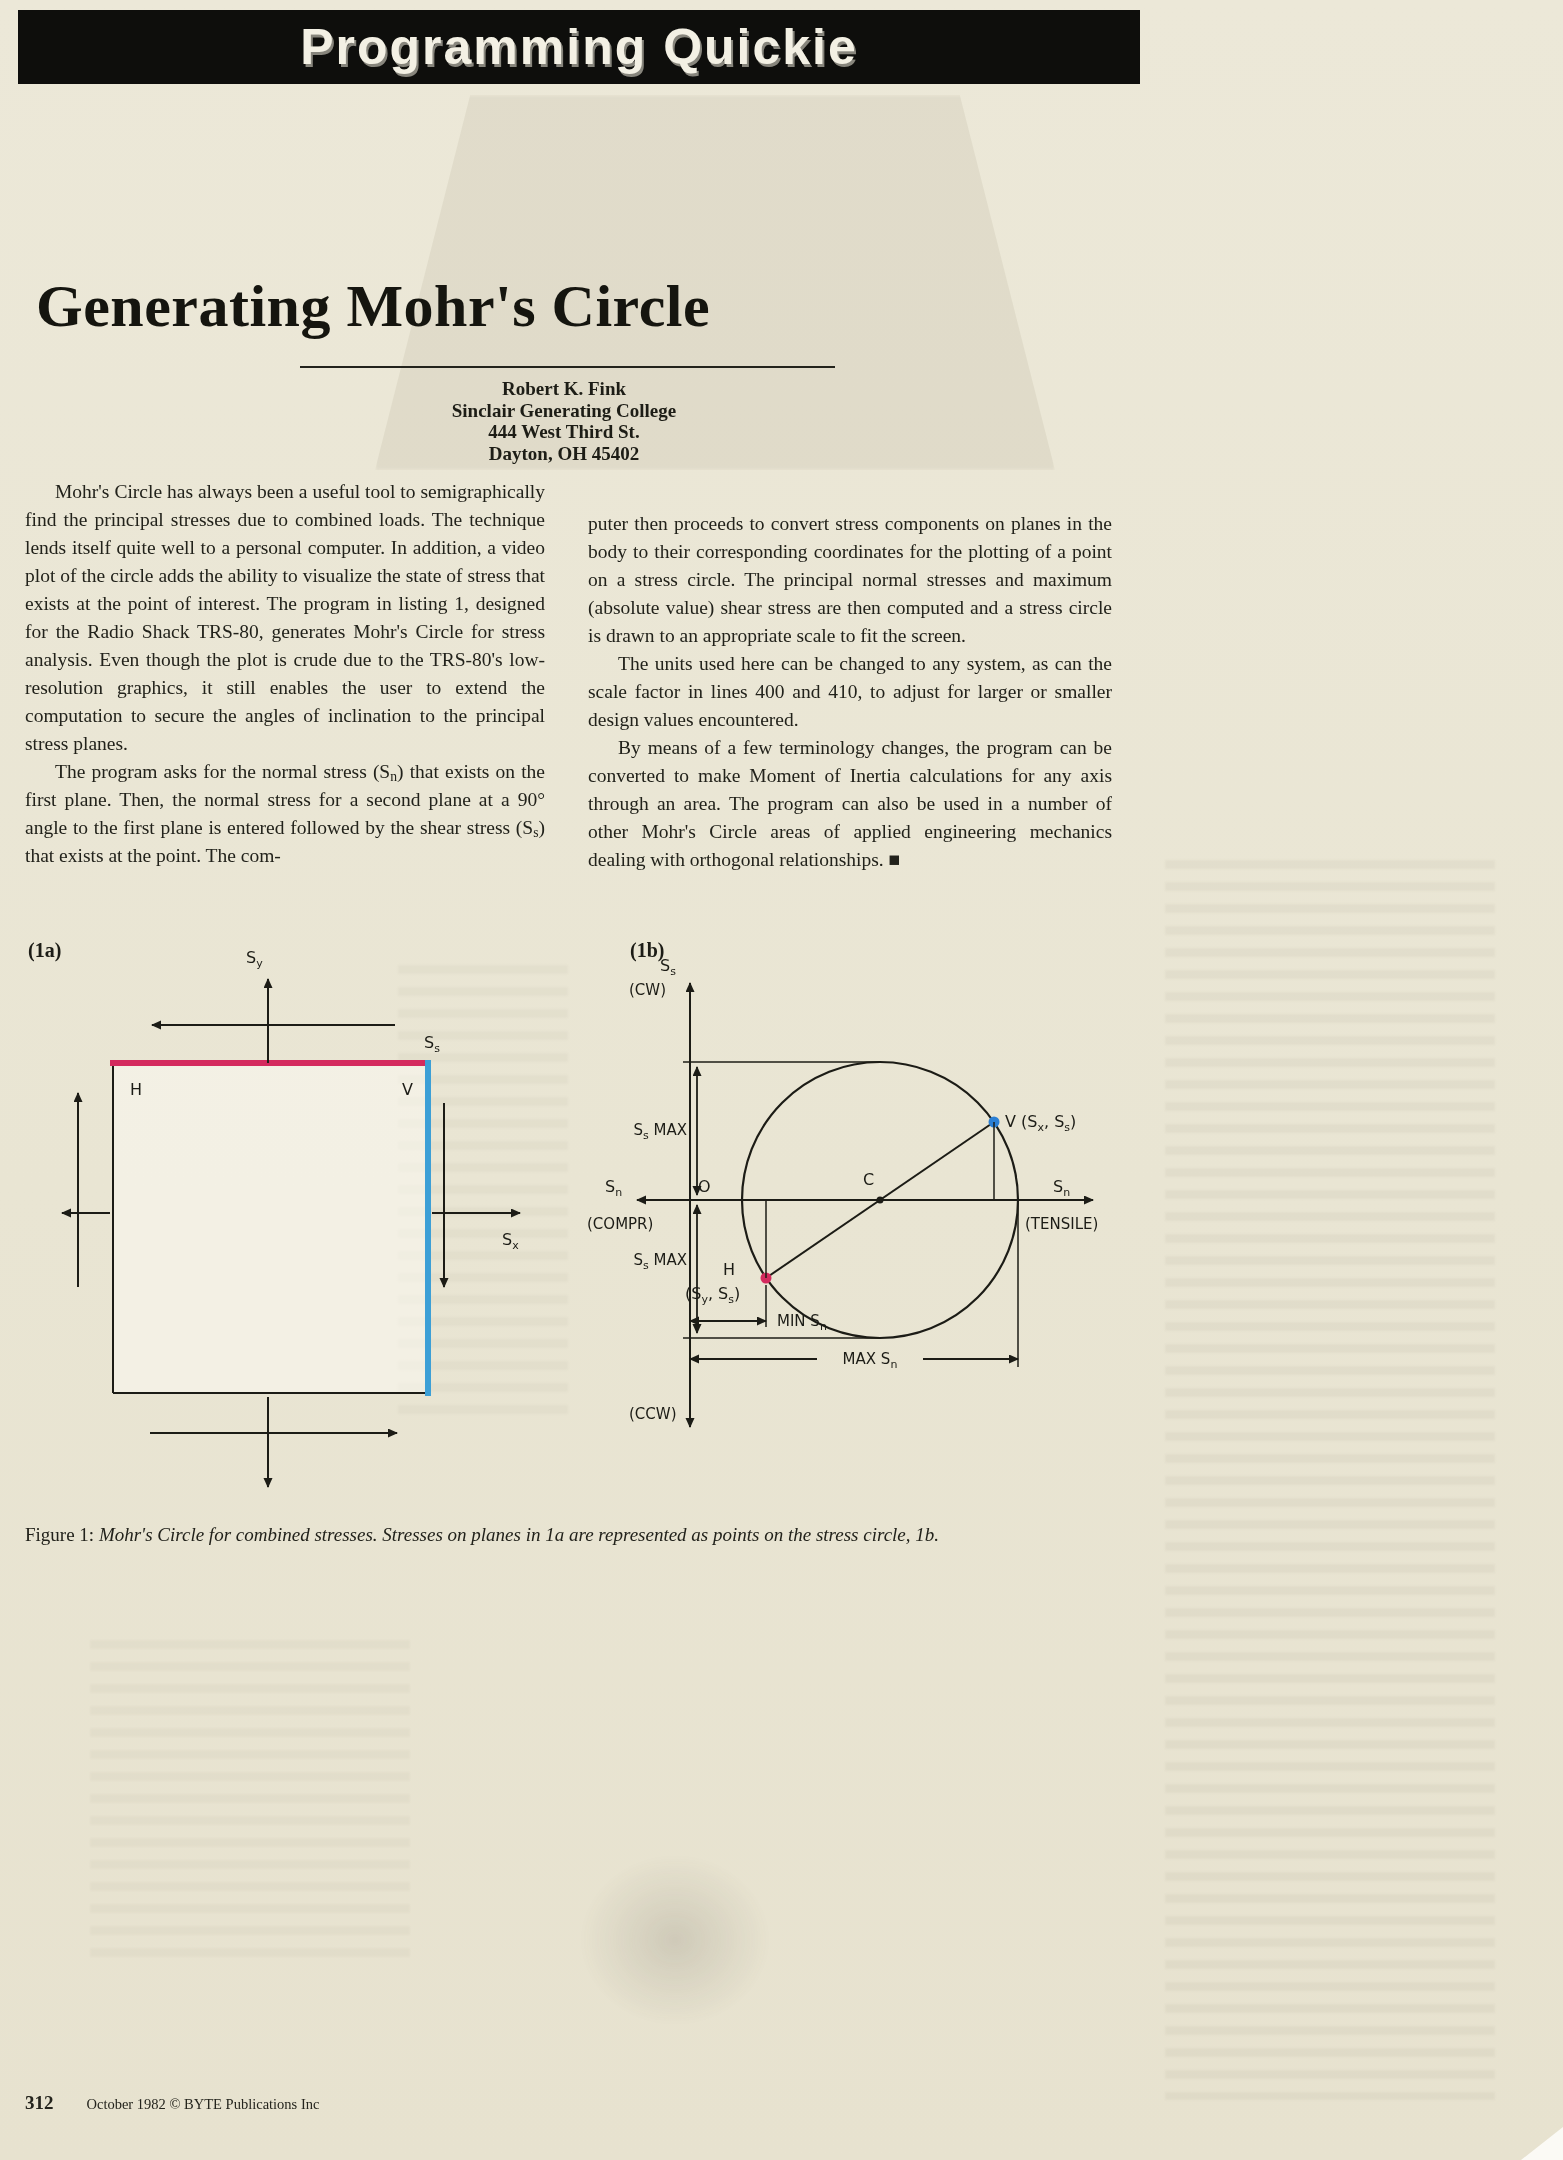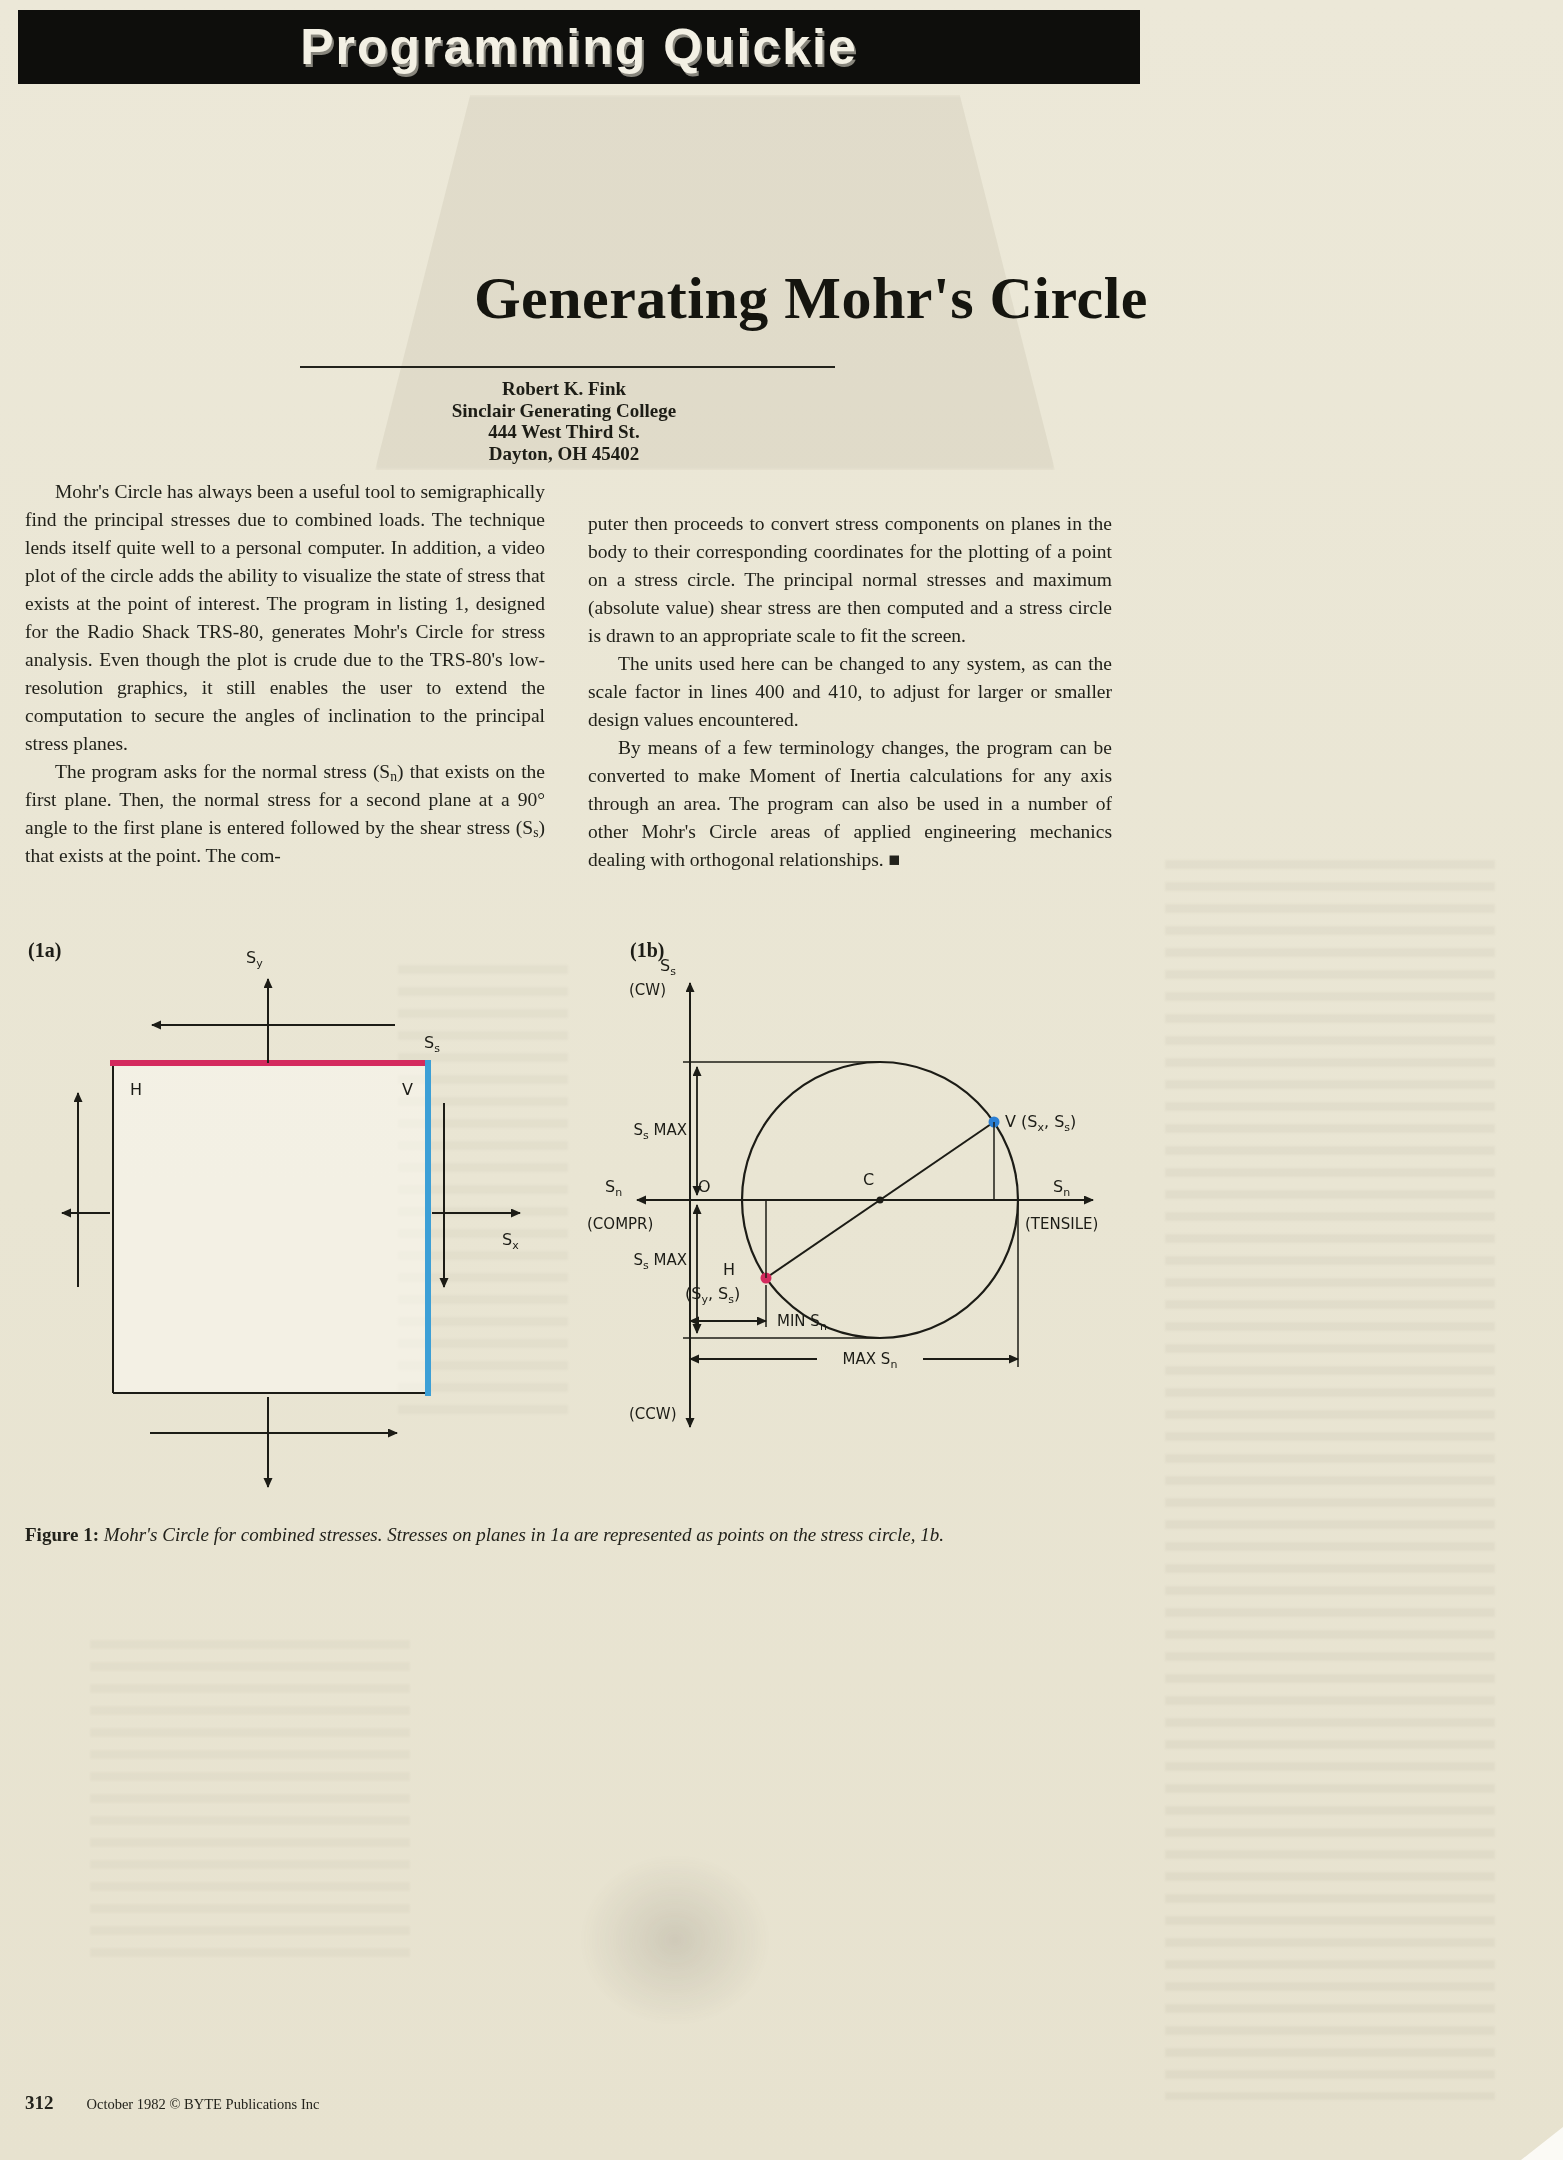--- a/index.html
+++ b/index.html
@@ -40,22 +40,22 @@
   }
   .banner-text{
     font-family:"Liberation Sans","DejaVu Sans",sans-serif;
     font-weight:800;font-size:50px;letter-spacing:2px;
     color:#f3f0e4;text-shadow:2px 3px 0 #87857c;
     white-space:nowrap;
   }
 
   
   .title{
-    position:absolute;left:20px;top:256px;width:1120px;margin:8px;
-    text-align:right;font-weight:bold;font-size:60px;letter-spacing:.5px;
+    position:absolute;left:20px;top:256px;width:1120px;margin:16px;
+    text-align:left;font-weight:bold;font-size:60px;letter-spacing:.5px;
     color:#15150f;
   }
   .author-rule{position:absolute;left:300px;top:366px;width:535px;height:2px;background:#23231c;}
   .author-block{
     position:absolute;left:4px;top:378px;width:1120px;
     text-align:center;font-weight:bold;font-size:19px;line-height:21.5px;
     color:#1d1d16;
   }
 
   
@@ -77,21 +77,21 @@
   .fsub{font-size:11px;}
   .fl{stroke:#1c1c16;stroke-width:2;fill:none;}
   .fthin{stroke:#1c1c16;stroke-width:1.5;fill:none;}
   .fdim{stroke:#1c1c16;stroke-width:1.8;fill:none;}
 
   
   .caption{
     position:absolute;left:25px;top:1522px;width:1015px;
     font-size:19px;line-height:25px;color:#22221b;
   }
-  .cap-lead{font-weight:bold;}
+  .cap-lead{font-weight:normal;}
   .cap-text{font-style:italic;}
   .footer{position:absolute;left:25px;top:2092px;width:700px;color:#24241d;}
   .page-num{font-weight:bold;font-size:19px;}
   .credit{font-size:14.5px;margin-left:33px;}
 </style>
 </head>
 <body>
 
 <div class="page">
 

